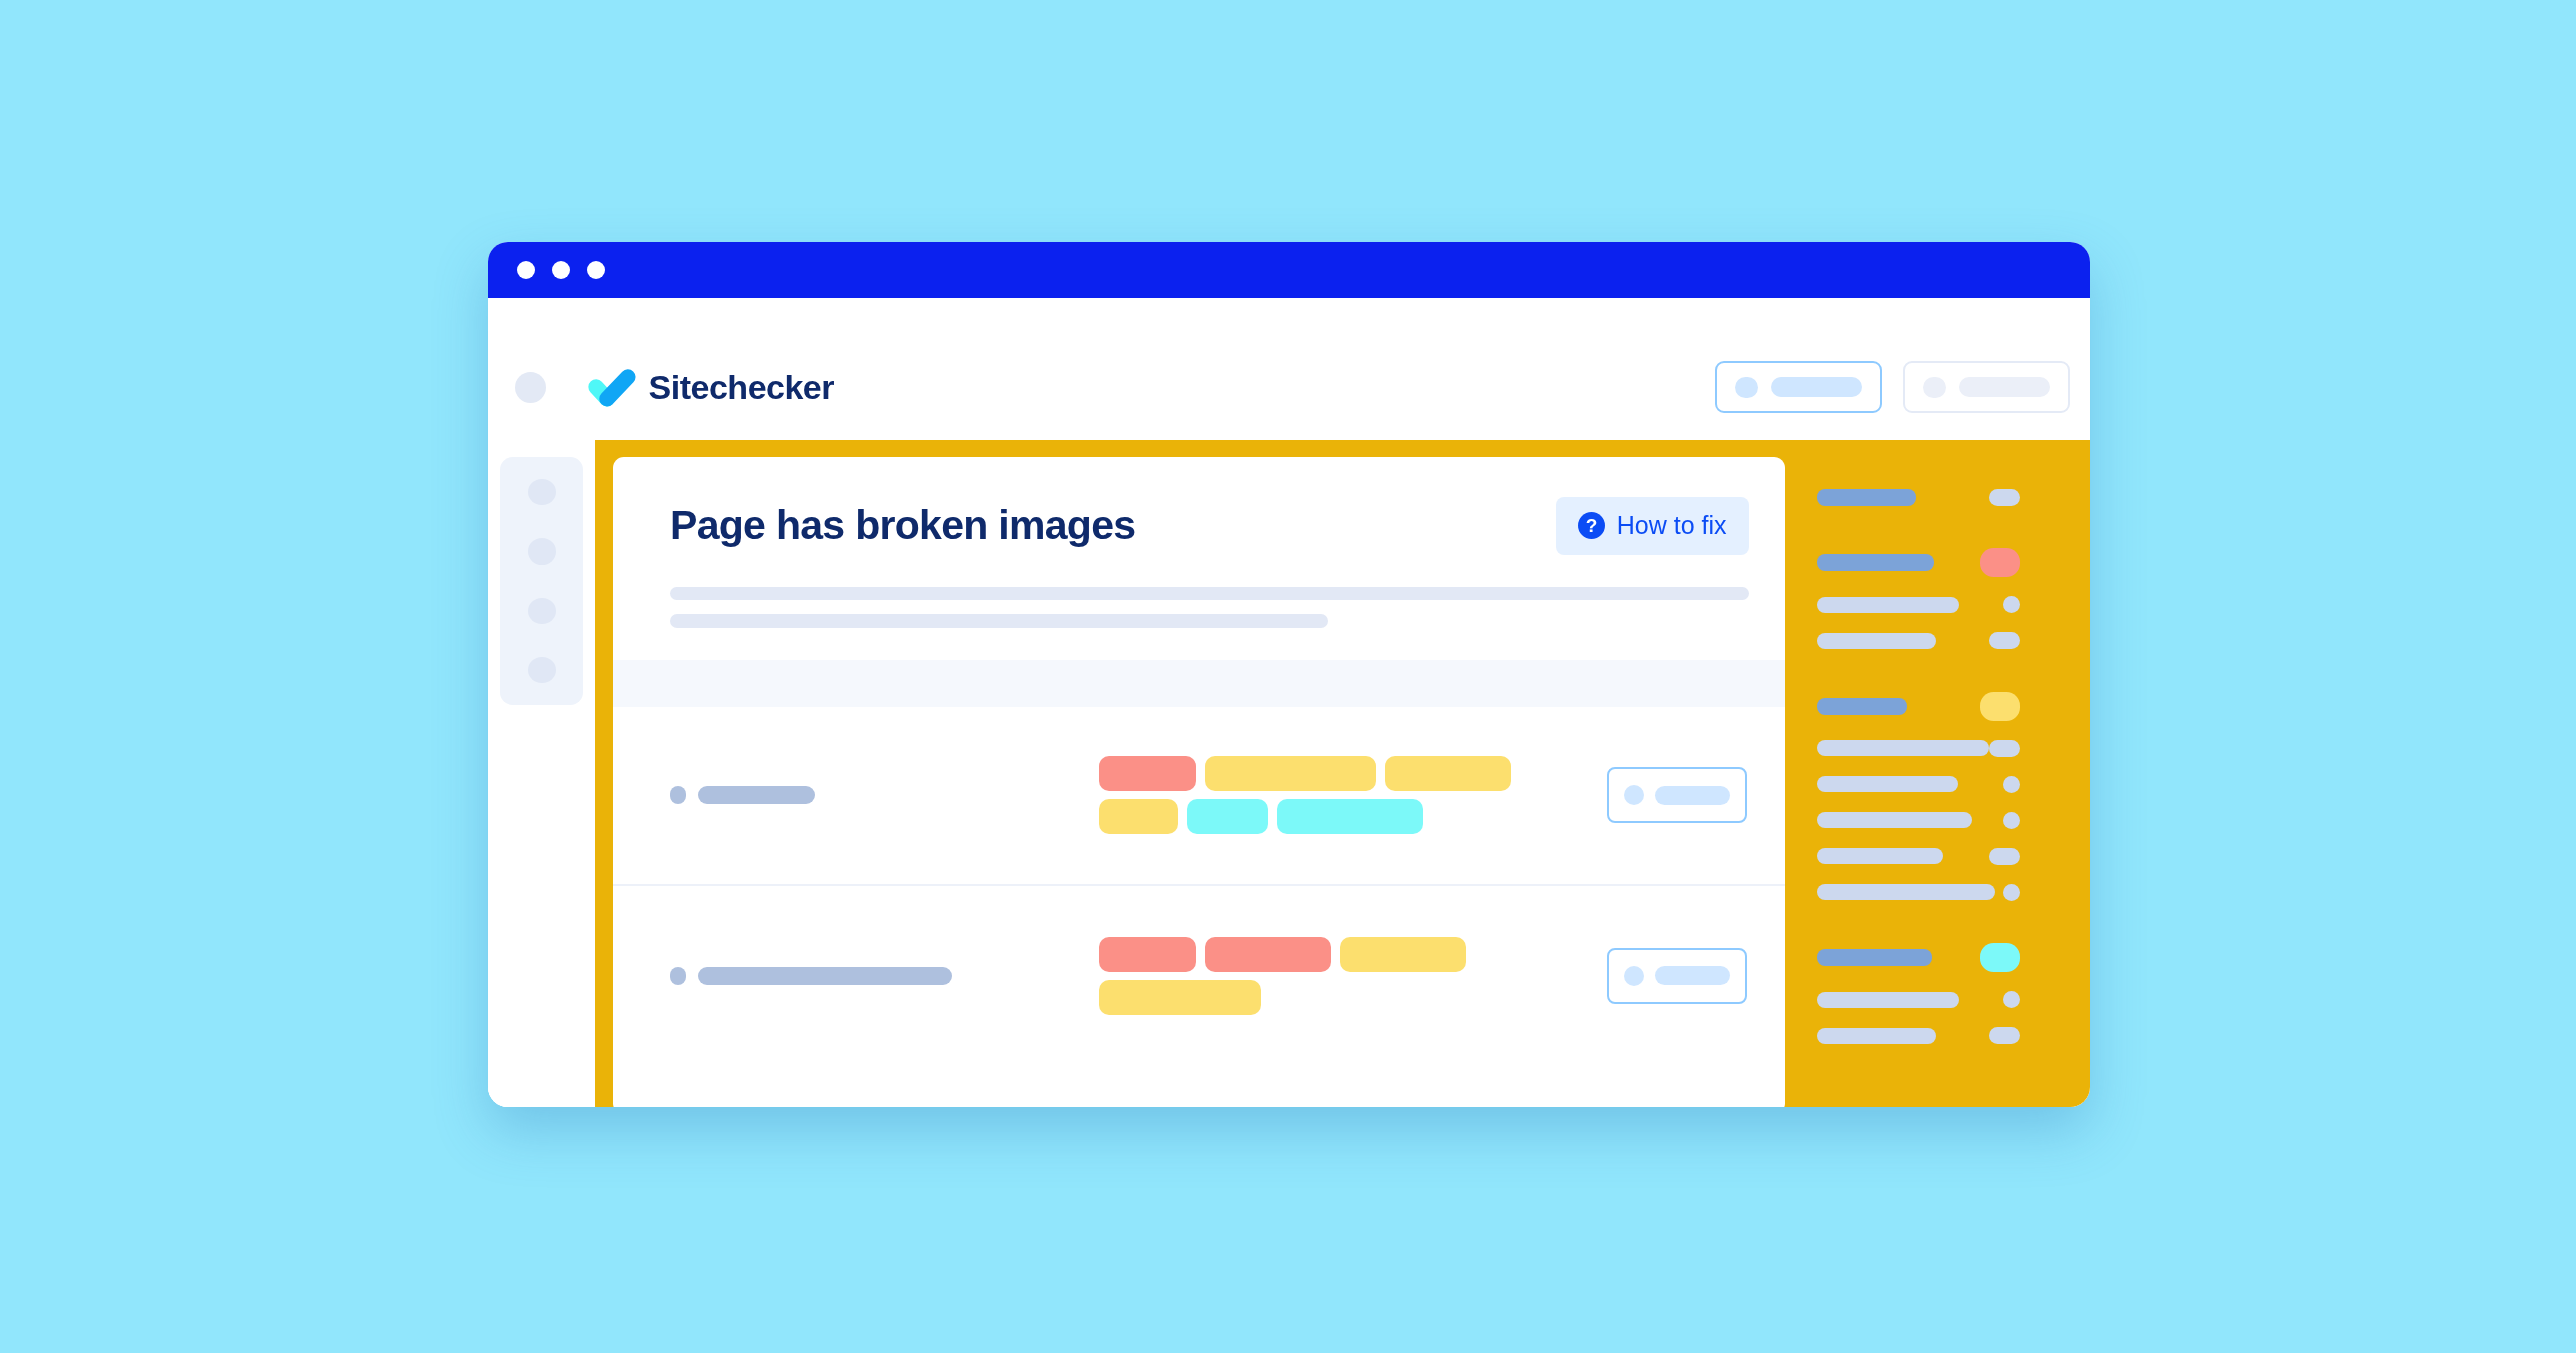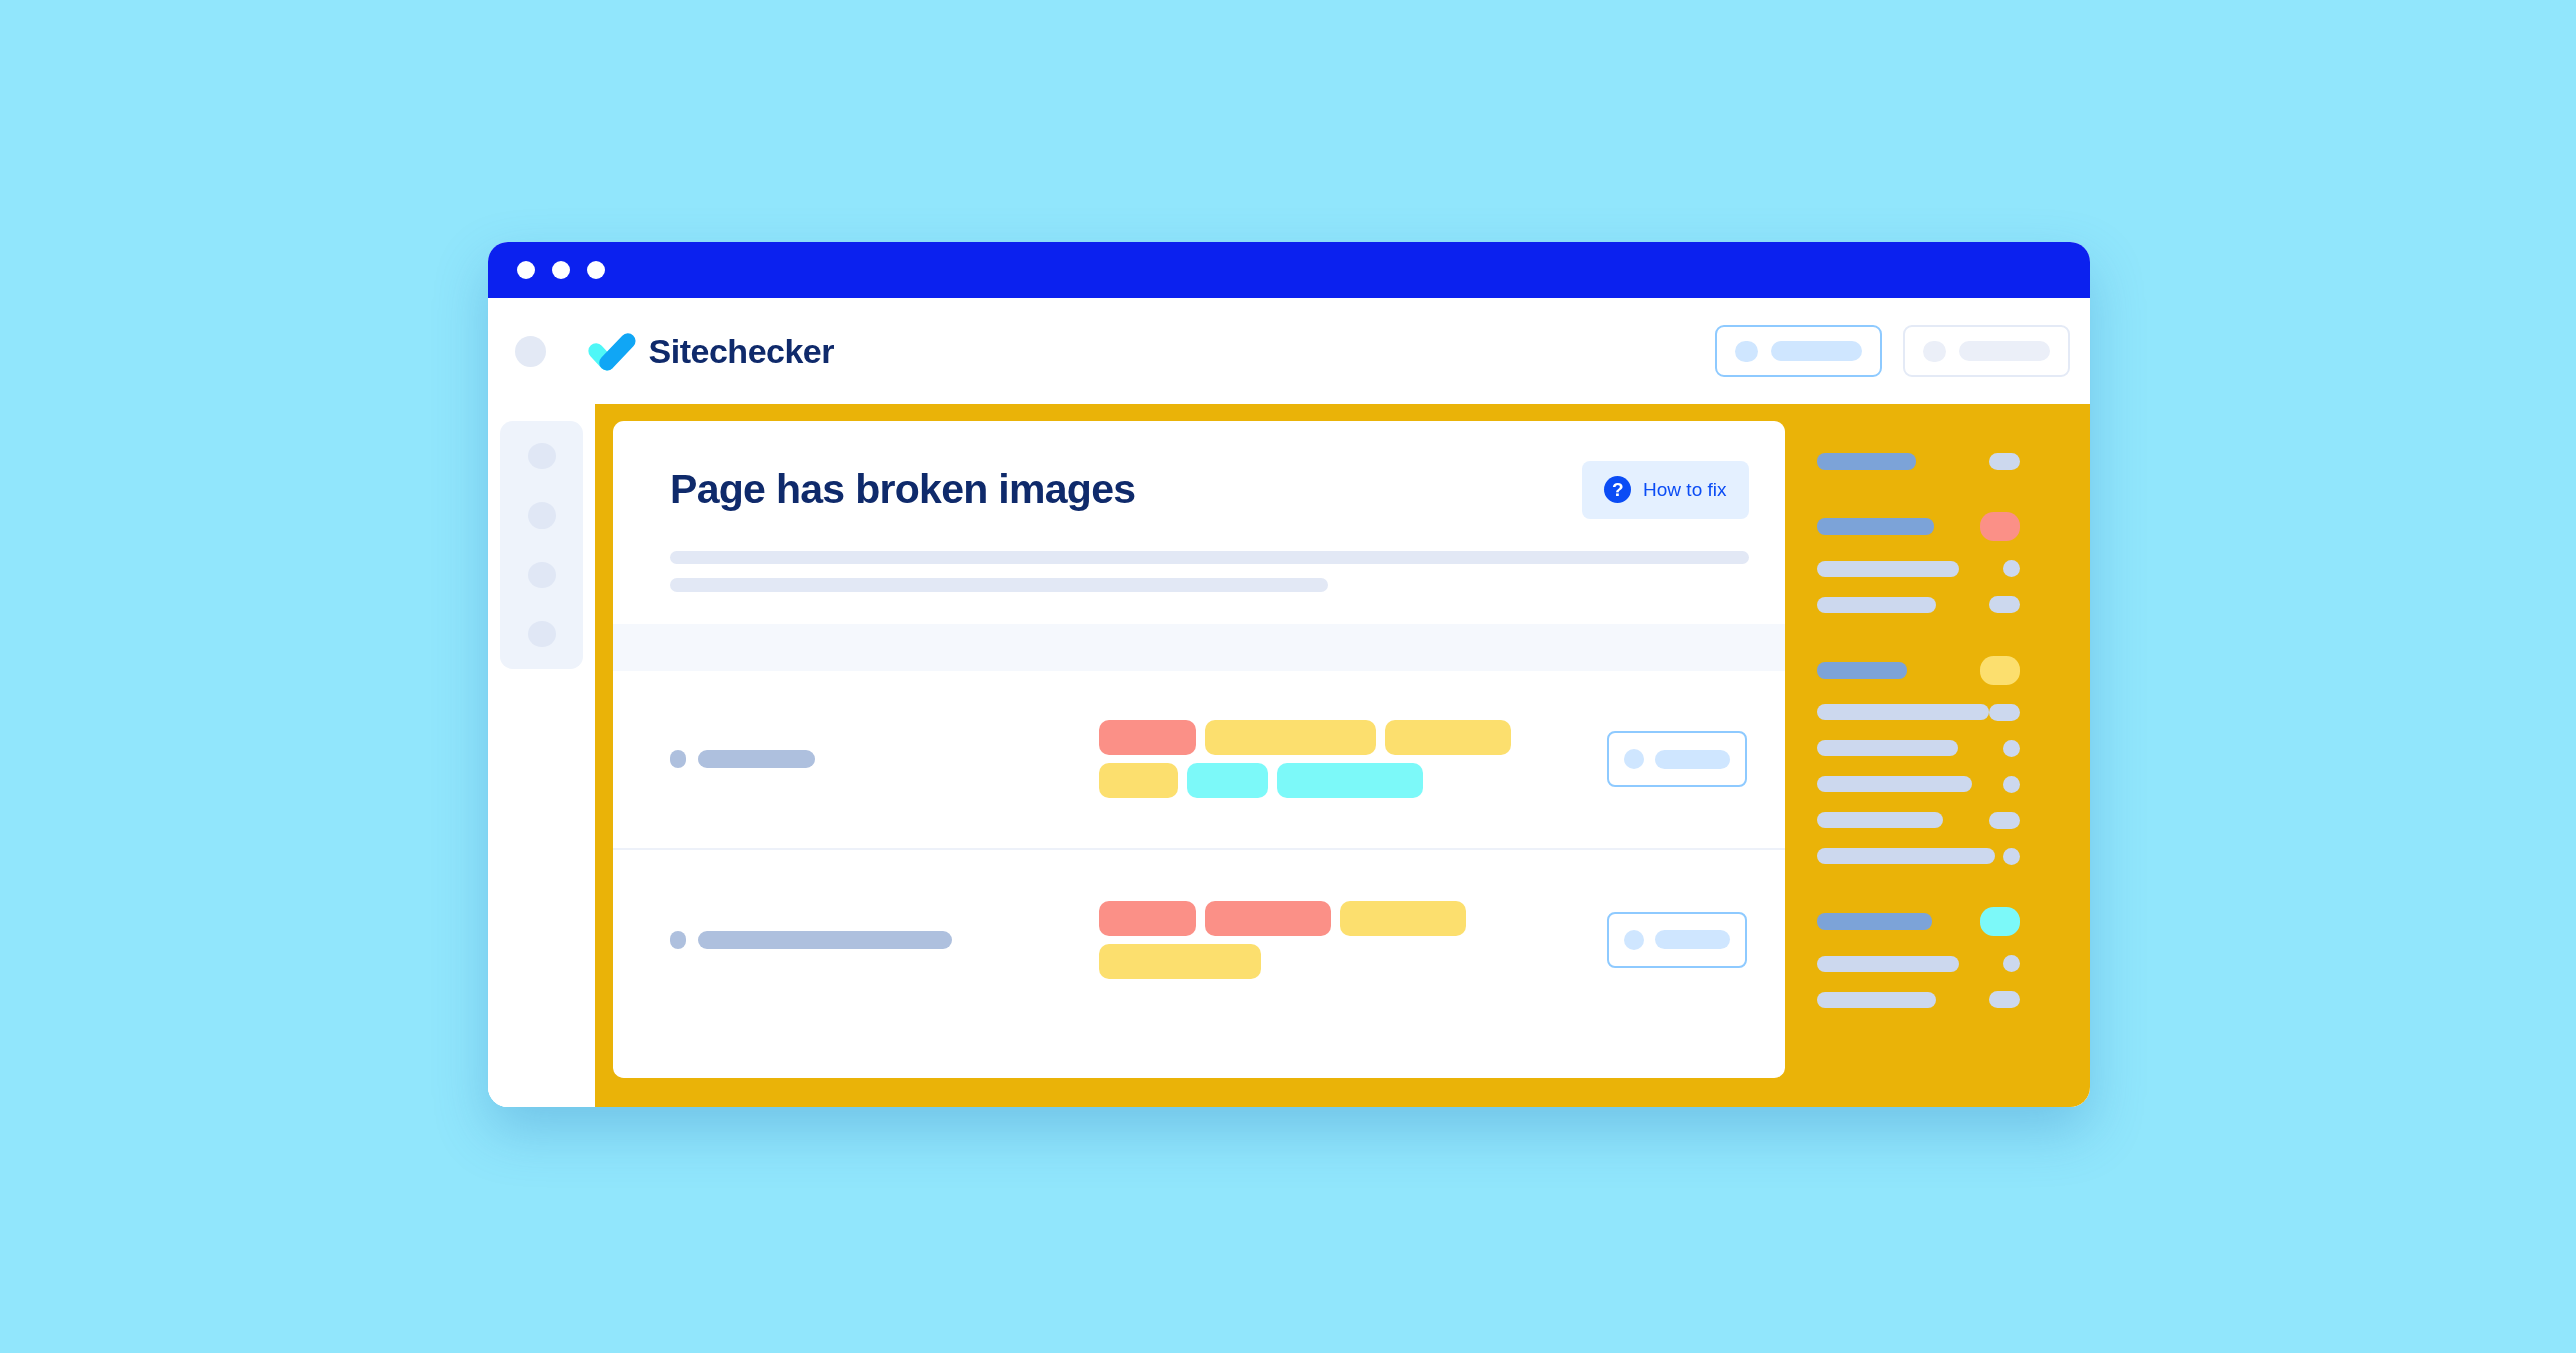--- a/index.html
+++ b/index.html
@@ -46,20 +46,21 @@
 
   
   .app-header {
     height: 106px;
     background: #ffffff;
     display: flex;
     align-items: center;
     box-sizing: border-box;
     padding: 0 20px 0 0;
     position: relative;
+    margin-top: 36px;
   }
   .header-left {
     display: flex;
     align-items: center;
     padding-left: 27px;
   }
   .avatar-circle {
     width: 31px;
     height: 31px;
     border-radius: 50%;
@@ -211,21 +212,21 @@
     color: #ffffff;
     font-size: 19px;
     font-weight: bold;
     display: flex;
     align-items: center;
     justify-content: center;
     line-height: 1;
     flex-shrink: 0;
   }
   .howto-label {
-    font-size: 19px;
+    font-size: 25px;
     color: #0b4cf5;
     line-height: 1;
     white-space: nowrap;
   }
   .desc-lines {
     margin-top: 32px;
   }
   .skel-line {
     height: 13.5px;
     border-radius: 7.2px;

